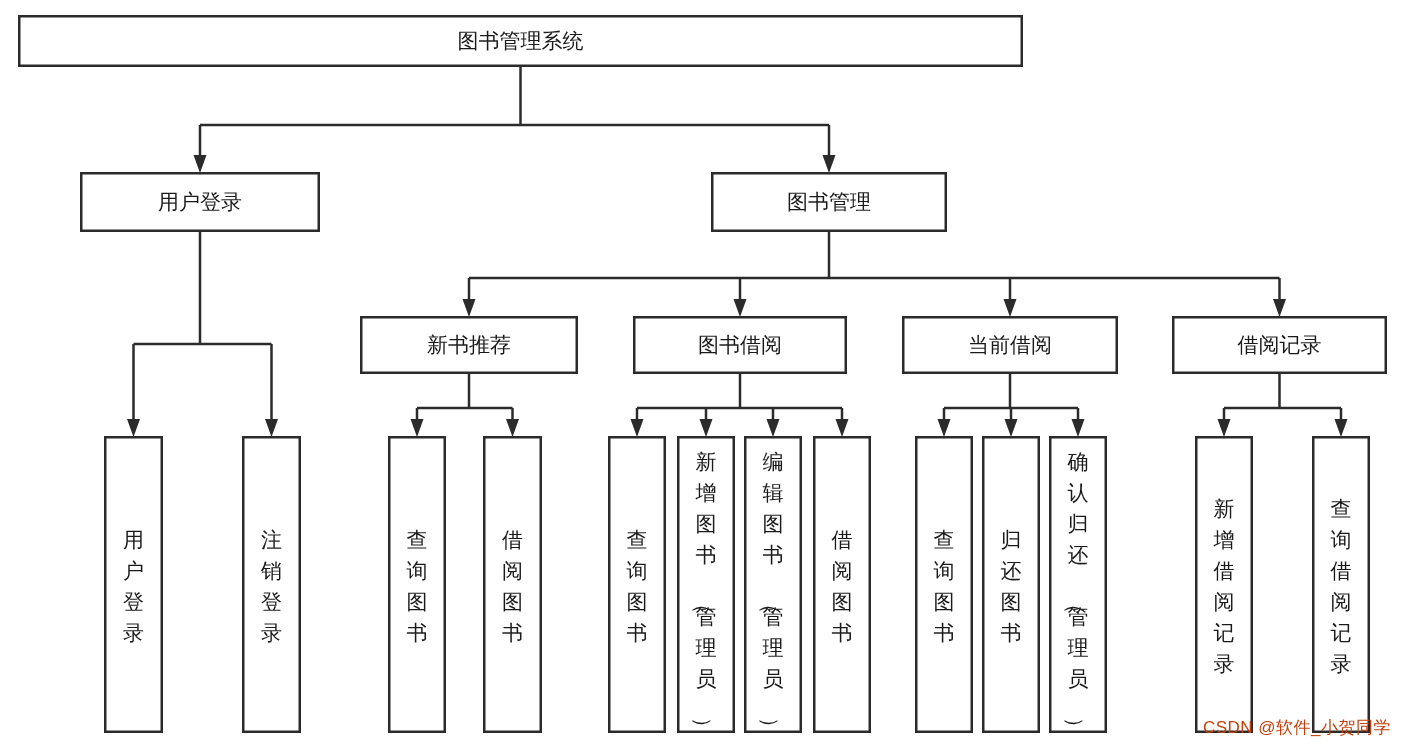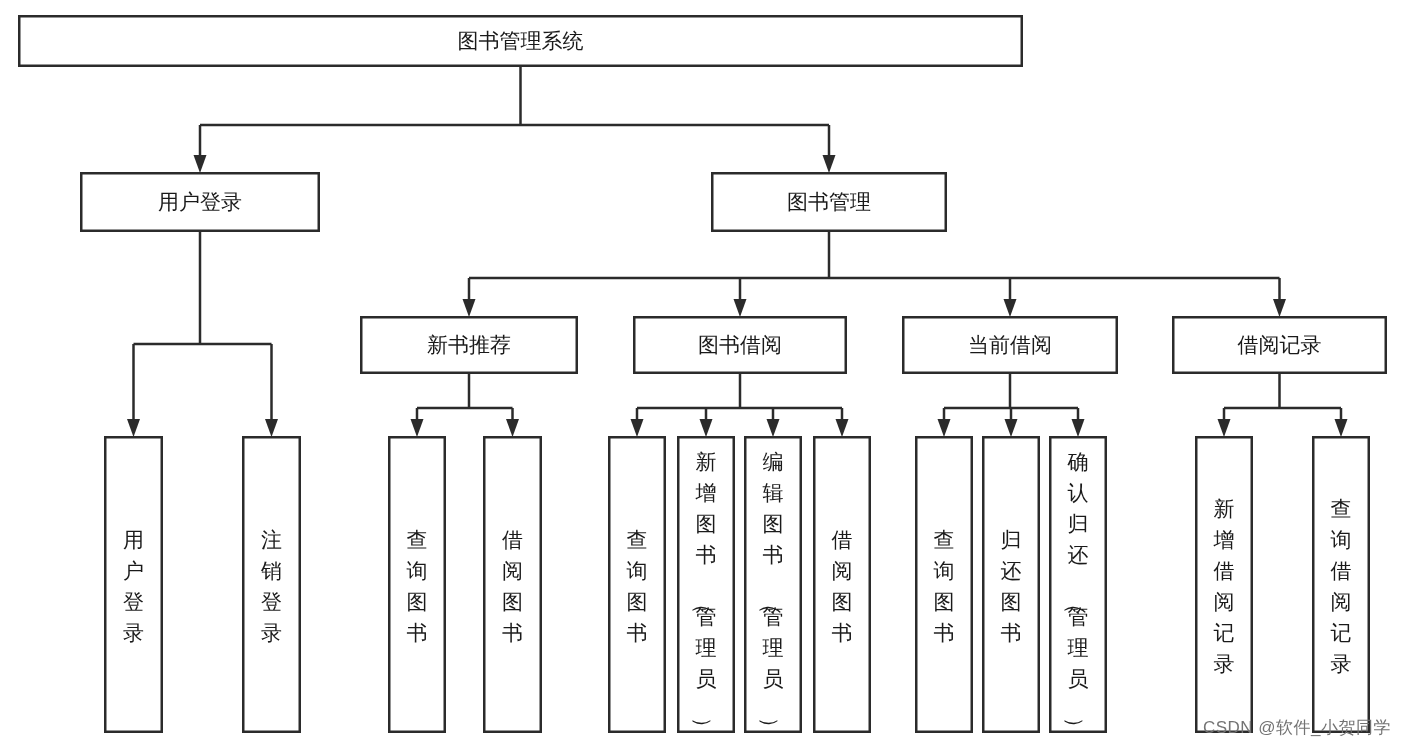--- a/index.html
+++ b/index.html
@@ -54,21 +54,21 @@
     fill: #1a1a1a;
     text-anchor: middle;
     white-space: pre;
   }
   .watermark {
     position: absolute;
     right: 14px;
     bottom: 8px;
     font-family: "Liberation Sans", "DejaVu Sans", sans-serif;
     font-size: 17px;
-    color: #737373;
+    color: #c2410c;
     letter-spacing: 0.5px;
     user-select: none;
     pointer-events: none;
     white-space: pre;
   }
 </style>
 </head>
 <body>
 
 <div id="diagram-root">

